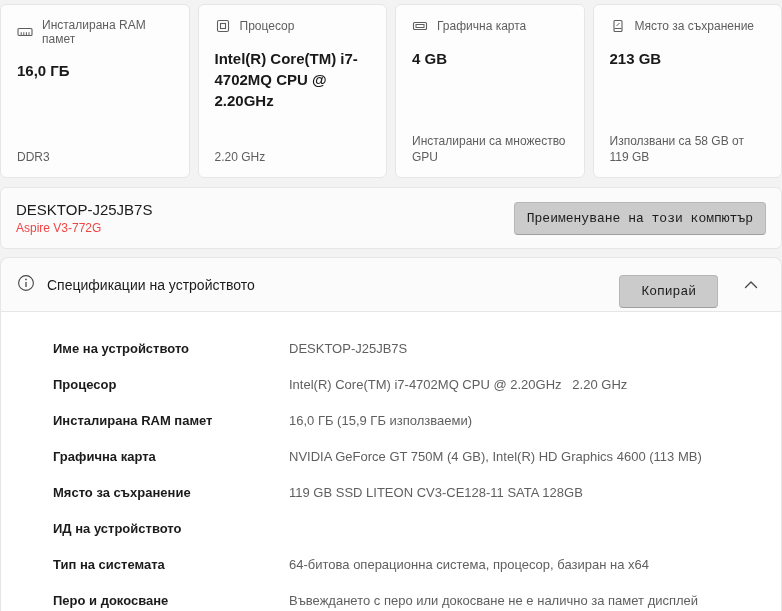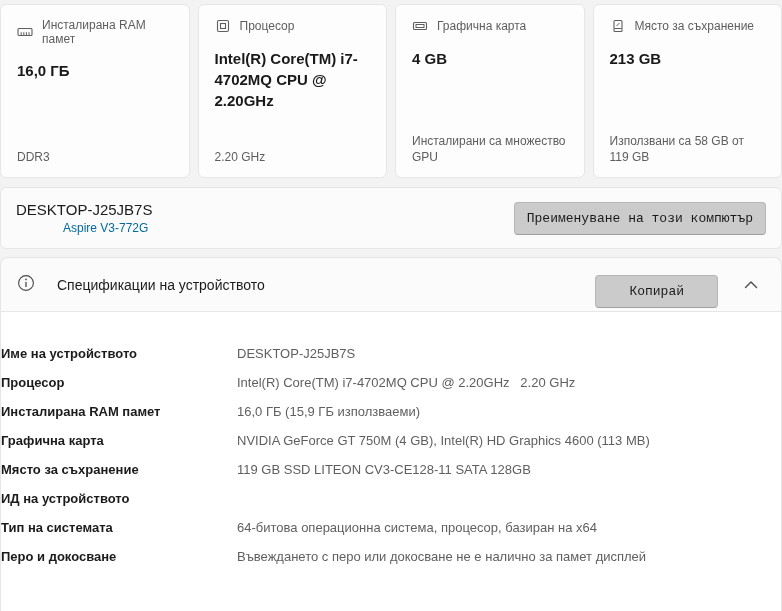--- a/index.html
+++ b/index.html
@@ -55,21 +55,21 @@
     background:#fbfbfb;
     border:1px solid #e6e6e6;
     border-radius:6px;
     height:62px;
     padding:0 15px;
     display:flex;
     align-items:center;
     justify-content:space-between;
   }
   .device-card .device-name { font-size:15px; color:#1b1b1b; }
-  .device-card .device-model { font-size:12px; color:#0369a1; margin-top:3px;margin-left:47px; }
+  .device-card .device-model { font-size:12px; color:#ef4444; margin-top:3px; }
 
   .gray-btn {
     background:#cbcbcb;
     border:1px solid #b6b6b6;
     border-bottom-color:#9f9f9f;
     border-radius:4px;
     font-family:Liberation Mono, monospace;
     font-size:13px;
     color:#1b1b1b;
     padding:8px 12px;
@@ -85,41 +85,43 @@
     border:1px solid #e6e6e6;
     border-radius:8px 8px 0 0;
     border-bottom:none;
   }
   .spec-header {
     height:53px;
     display:flex;
     align-items:center;
     padding:0 17px 0 16px;
   }
-  .spec-header .spec-title { margin-left:22px; font-size:14px; color:#1b1b1b; }
-  .spec-header .copy-btn { margin-left:auto; padding:8px 33px;margin-top:13px; }
+  .spec-header .spec-title { margin-left:12px; font-size:14px; color:#1b1b1b; }
+  .spec-header .copy-btn { margin-left:auto; padding:8px 21px;margin-top:13px; }
   .chevron-btn {
     margin-left:20px;
     background:none;
     border:none;
     padding:4px 6px;
     cursor:pointer;
     display:flex;
     align-items:center;
   }
   .spec-body {
     background:#ffffff;
     border-top:1px solid #e6e6e6;
     padding:21px 0 18px 0;
     min-height:300px;
   }
   .spec-row {
     display:flex;
-    align-items:flex-end;
+    align-items:flex-start;
     min-height:29px;
+    padding-left:52px;
+    margin-top:7px;
   }
   .spec-row .spec-label {
     flex:0 0 236px;
     font-size:13px;
     font-weight:bold;
     color:#1b1b1b;
     line-height:17px;
   }
   .spec-row .spec-value {
     font-size:13px;

